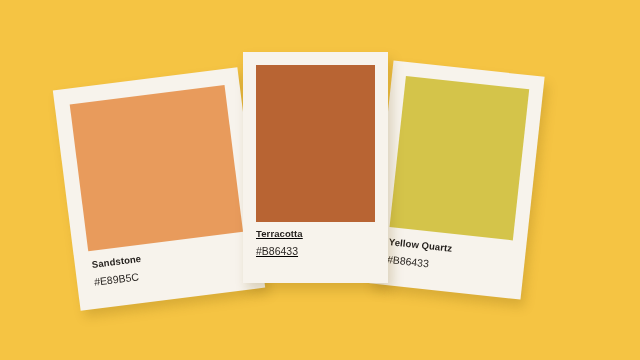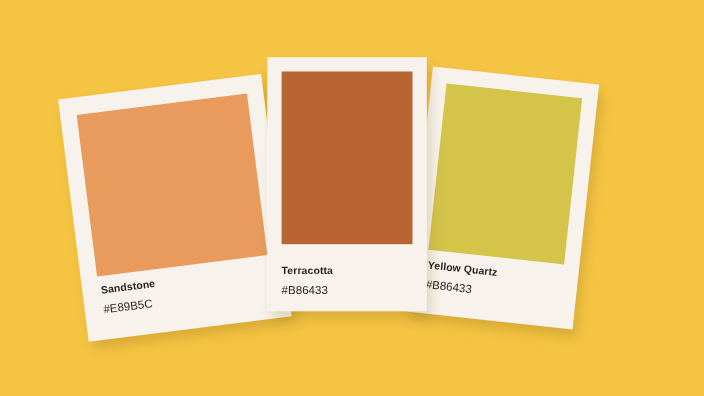--- a/index.html
+++ b/index.html
@@ -78,22 +78,23 @@
     transform: rotate(0deg);
     z-index: 3;
   }
   #card-terracotta .card-swatch {
     left: 13px;
     top: 13px;
     width: 119px;
     height: 157px;
   }
   #card-terracotta .card-caption {
-    top: 189px;
+    top: 176px;
     padding-left: 13px;
+    text-decoration: underline;
   }
   #card-terracotta .card-name { font-size: 9.5px; }
   #card-terracotta .card-hex  { font-size: 10.5px; margin-top: 6px; }
 
   #card-yellowquartz {
     width: 152px;
     height: 224px;
     left: 381px;
     top: 68px;
     transform: rotate(6.2deg);

